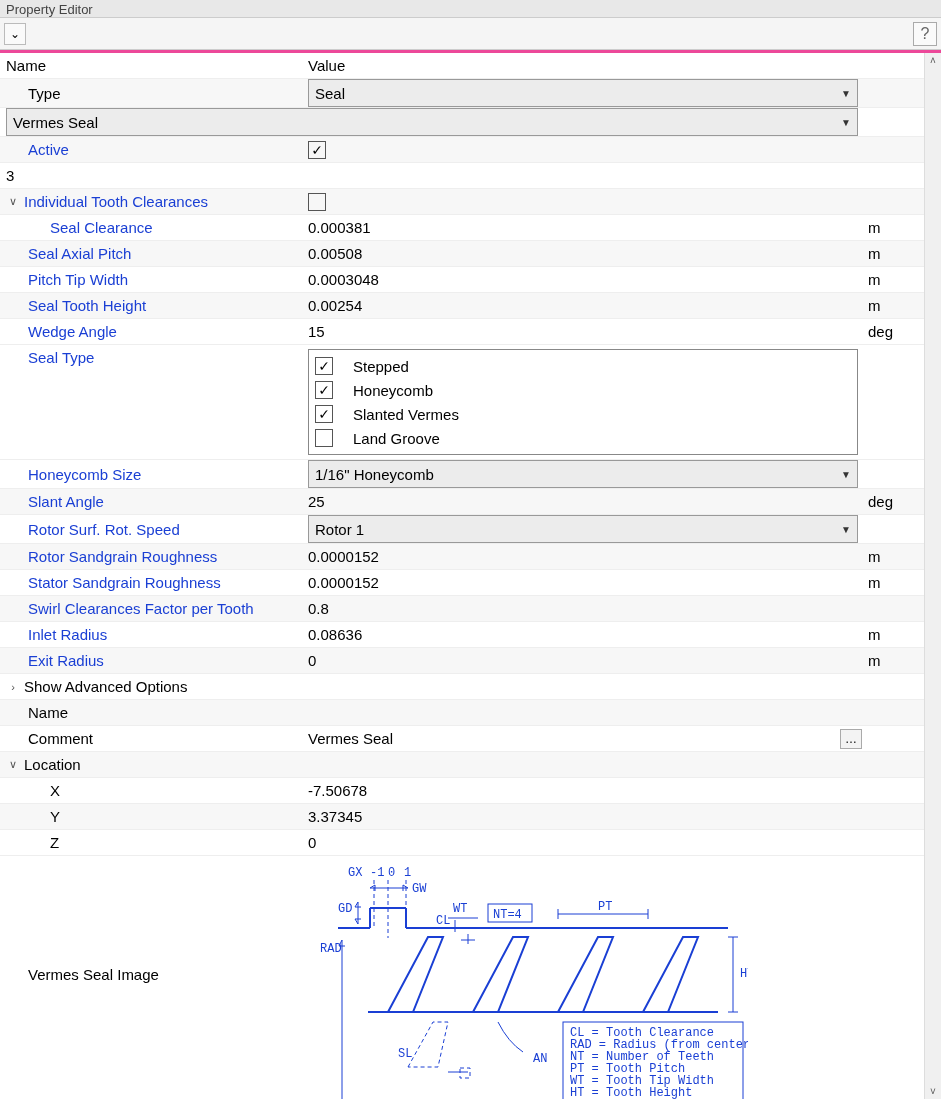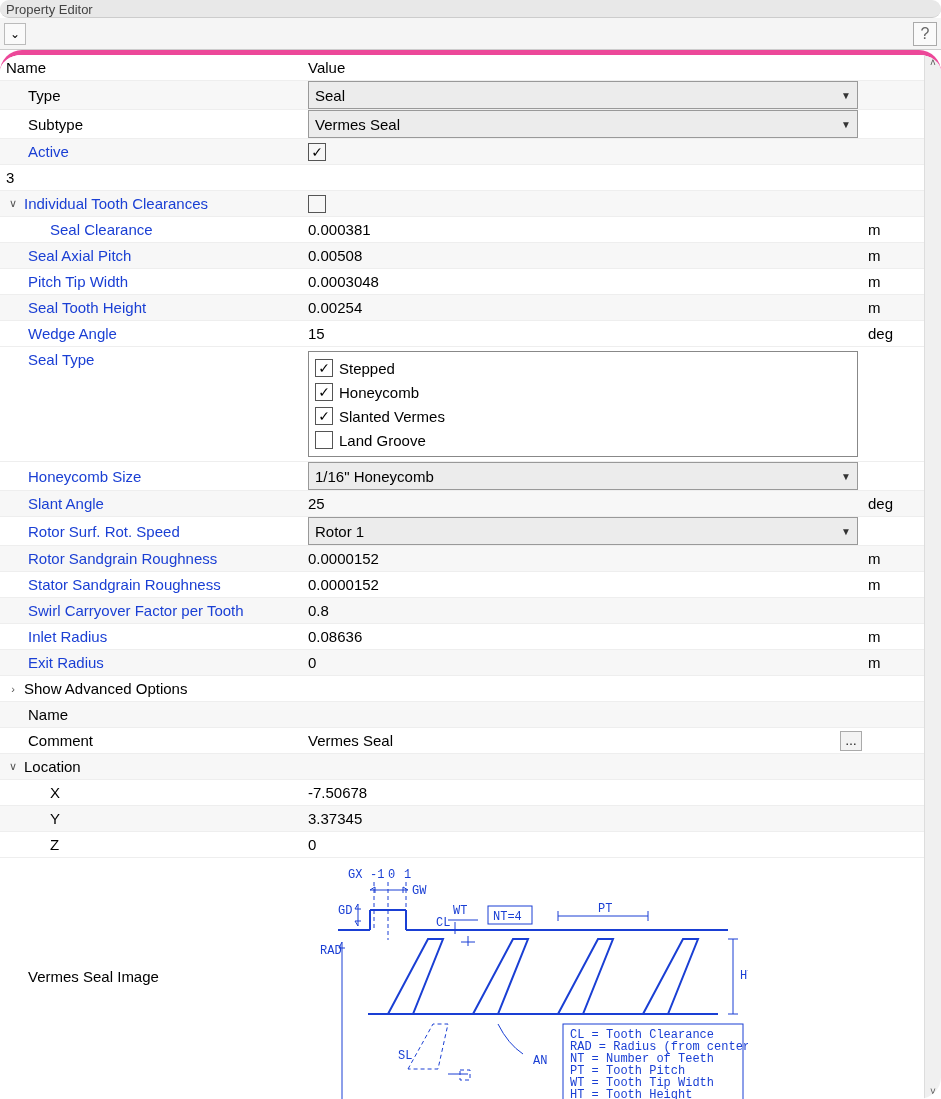--- a/index.html
+++ b/index.html
@@ -14,21 +14,20 @@
   .titlebar {
     background: #e8e8e8;
     border-bottom: 1px solid #ccc;
     padding: 2px 6px;
     font-size: 13px;
     color: #444;
     height: 18px;
     overflow: hidden;
     display: flex;
     justify-content: space-between;
-    border-radius: 9px;
   }
   .toolbar {
     background: #f5f5f5;
     border-bottom: 1px solid #ccc;
     height: 32px;
     display: flex;
     align-items: center;
     justify-content: space-between;
     padding: 0 4px;
   }
@@ -46,22 +45,21 @@
     background: #fafafa;
     display: flex; align-items: center; justify-content: center;
     font-size: 16px;
     color: #666;
     cursor: pointer;
   }
   .grid-wrap {
     position: relative;
     height: 1049px;
     overflow: hidden;
-    border-top: 5px solid #ec4899;
-    border-radius: 22px;
+    border-top: 3px solid #ec4899;
   }
   .scrollbar {
     position: absolute;
     right: 0; top: 0; bottom: 0;
     width: 17px;
     background: #f0f0f0;
     border-left: 1px solid #ddd;
     display:flex; flex-direction:column; justify-content:space-between; align-items:center;
   }
   .scroll-arrow {
@@ -138,21 +136,21 @@
     line-height: 1;
     cursor: pointer;
   }
   .chk.checked::after { content: "✓"; }
   .sealtype-box {
     border: 1px solid #888;
     width: 100%;
     padding: 4px 6px;
   }
   .sealtype-box .opt {
-    display: flex; align-items: center; gap: 6px;
+    display: flex; align-items: center; gap: 20px;
     height: 24px;
   }
   .ellipsis-btn {
     position: absolute;
     right: 2px;
     top: 50%;
     transform: translateY(-50%);
     width: 22px; height: 20px;
     border: 1px solid #aaa;
     background: #f3f3f3;
@@ -205,21 +203,20 @@
       <div class="valcol">
         <div class="dropdown">
           <span>Seal</span>
           <span class="arrow">▼</span>
         </div>
       </div>
       <div class="unitcol"></div>
     </div>
 
     <div class="row">
-      <div class="namecol indent1">Subtype</div>
       <div class="valcol">
         <div class="dropdown">
           <span>Vermes Seal</span>
           <span class="arrow">▼</span>
         </div>
       </div>
       <div class="unitcol"></div>
     </div>
 
     <div class="row">
@@ -335,21 +332,21 @@
       <div class="unitcol">m</div>
     </div>
 
     <div class="row">
       <div class="namecol indent1 link">Stator Sandgrain Roughness</div>
       <div class="valcol">0.0000152</div>
       <div class="unitcol">m</div>
     </div>
 
     <div class="row">
-      <div class="namecol indent1 link">Swirl Carryover Factor per Tooth</div>
+      <div class="namecol indent1 link">Swirl Clearances Factor per Tooth</div>
       <div class="valcol">0.8</div>
       <div class="unitcol"></div>
     </div>
 
     <div class="row">
       <div class="namecol indent1 link">Inlet Radius</div>
       <div class="valcol">0.08636</div>
       <div class="unitcol">m</div>
     </div>
 

